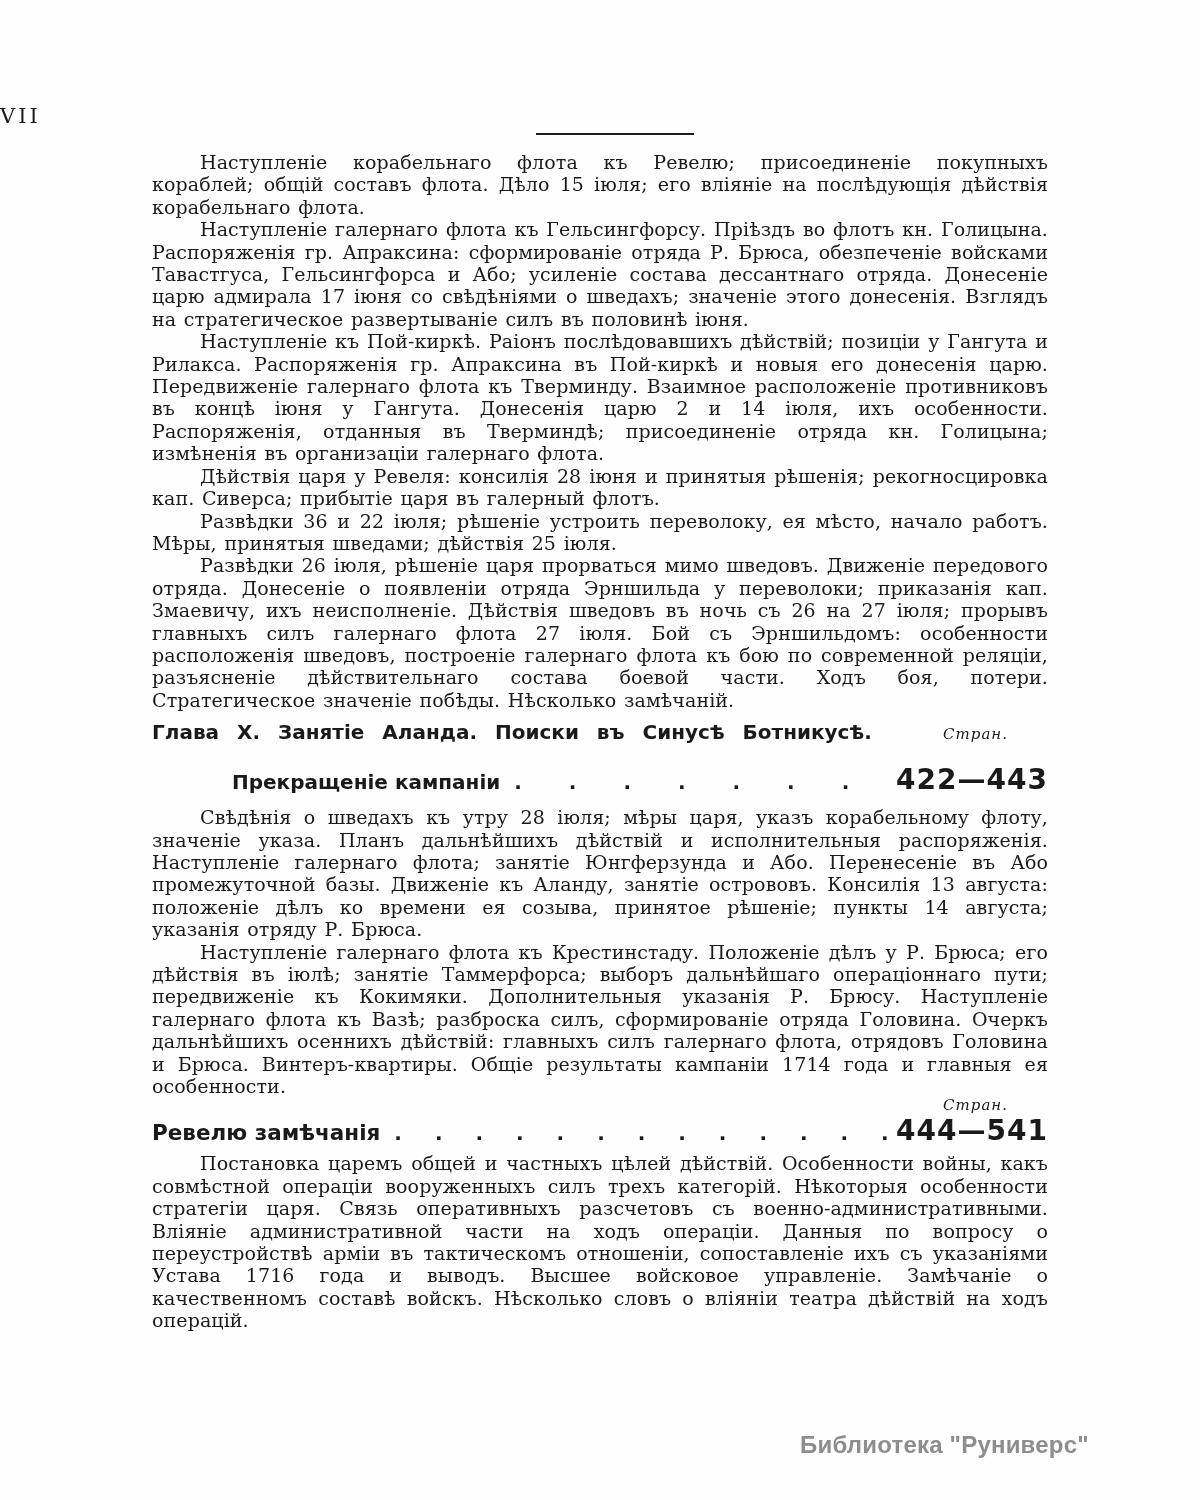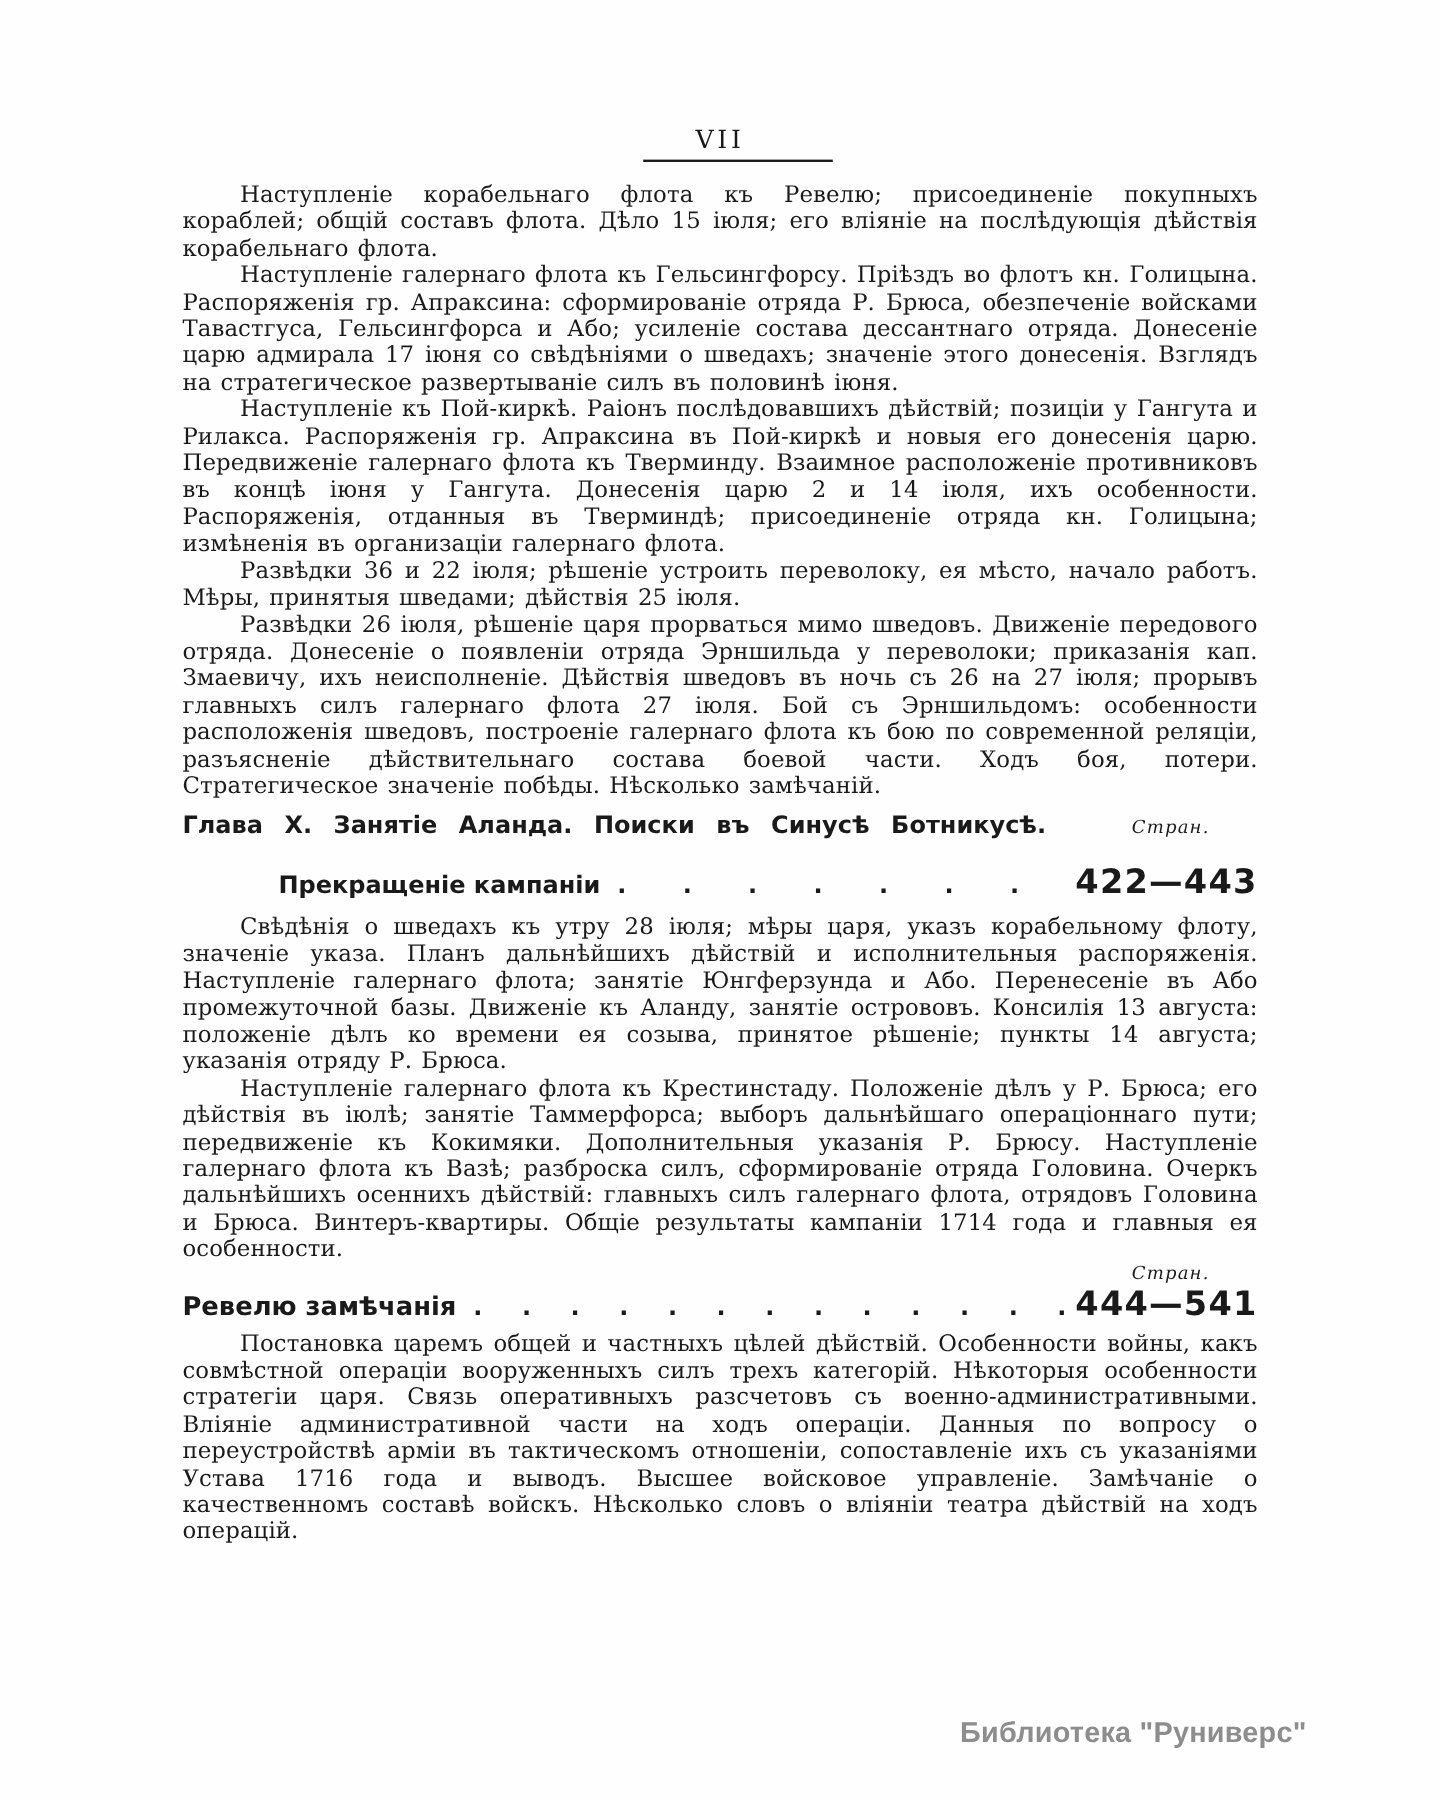--- a/index.html
+++ b/index.html
@@ -10,21 +10,21 @@
     color: #1a1a1a;
   }
   .page {
     position: relative;
     width: 1200px; height: 1500px;
     overflow: hidden;
   }
   .page-number {
     position: absolute;
     top: 104px; left: 0; width: 1200px;
-    text-align: center;
+    text-align: left;
     font-size: 21px;
     letter-spacing: 3px;
   }
   .head-rule {
     position: absolute;
     top: 133px; left: 536px;
     width: 158px; height: 2px;
     background: #1c1c1c;
   }
   .text-block {
@@ -112,20 +112,21 @@
 <div class="page">
 
   <div class="page-number">VII</div>
   <div class="head-rule"></div>
 
   <div class="text-block">
 
     <p class="para">Наступленіе корабельнаго флота къ Ревелю; присоединеніе покупныхъ кораблей; общій составъ флота. Дѣло 15 іюля; его вліяніе на послѣдующія дѣйствія корабельнаго флота.</p>
     <p class="para">Наступленіе галернаго флота къ Гельсингфорсу. Пріѣздъ во флотъ кн. Голицына. Распоряженія гр. Апраксина: сформированіе отряда Р. Брюса, обезпеченіе войсками Тавастгуса, Гельсингфорса и Або; усиленіе состава дессантнаго отряда. Донесеніе царю адмирала 17 іюня со свѣдѣніями о шведахъ; значеніе этого донесенія. Взглядъ на стратегическое развертываніе силъ въ половинѣ іюня.</p>
     <p class="para">Наступленіе къ Пой-киркѣ. Раіонъ послѣдовавшихъ дѣйствій; позиціи у Гангута и Рилакса. Распоряженія гр. Апраксина въ Пой-киркѣ и новыя его донесенія царю. Передвиженіе галернаго флота къ Тверминду. Взаимное расположеніе противниковъ въ концѣ іюня у Гангута. Донесенія царю 2 и 14 іюля, ихъ особенности. Распоряженія, отданныя въ Тверминдѣ; присоединеніе отряда кн. Голицына; измѣненія въ организаціи галернаго флота.</p>
+    <p class="para">Дѣйствія царя у Ревеля: консилія 28 іюня и принятыя рѣшенія; рекогносцировка кап. Сиверса; прибытіе царя въ галерный флотъ.</p>
     <p class="para">Развѣдки 36 и 22 іюля; рѣшеніе устроить переволоку, ея мѣсто, начало работъ. Мѣры, принятыя шведами; дѣйствія 25 іюля.</p>
     <p class="para">Развѣдки 26 іюля, рѣшеніе царя прорваться мимо шведовъ. Движеніе передового отряда. Донесеніе о появленіи отряда Эрншильда у переволоки; приказанія кап. Змаевичу, ихъ неисполненіе. Дѣйствія шведовъ въ ночь съ 26 на 27 іюля; прорывъ главныхъ силъ галернаго флота 27 іюля. Бой съ Эрншильдомъ: особенности расположенія шведовъ, построеніе галернаго флота къ бою по современной реляціи, разъясненіе дѣйствительнаго состава боевой части. Ходъ боя, потери. Стратегическое значеніе побѣды. Нѣсколько замѣчаній.</p>
 
     <div class="chapter-entry">
       <div class="toc-line line1">
         <span class="chapter-title">Глава X. Занятіе Аланда. Поиски въ Синусѣ Ботникусѣ.</span>
         <span class="pages-label">Стран.</span>
       </div>
       <div class="toc-line line2">
         <span class="toc-title">Прекращеніе кампаніи</span>

